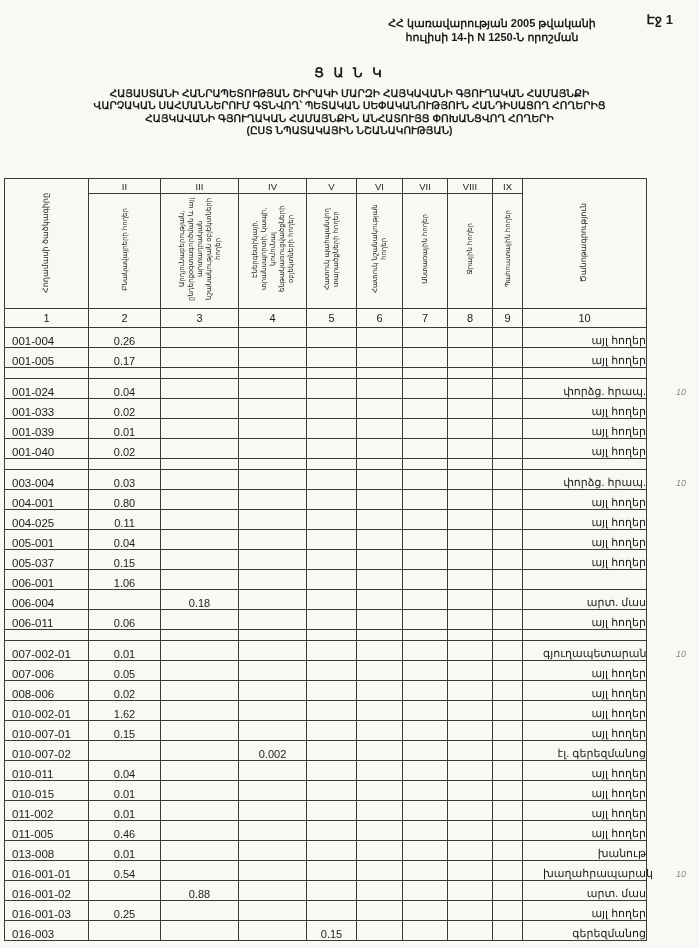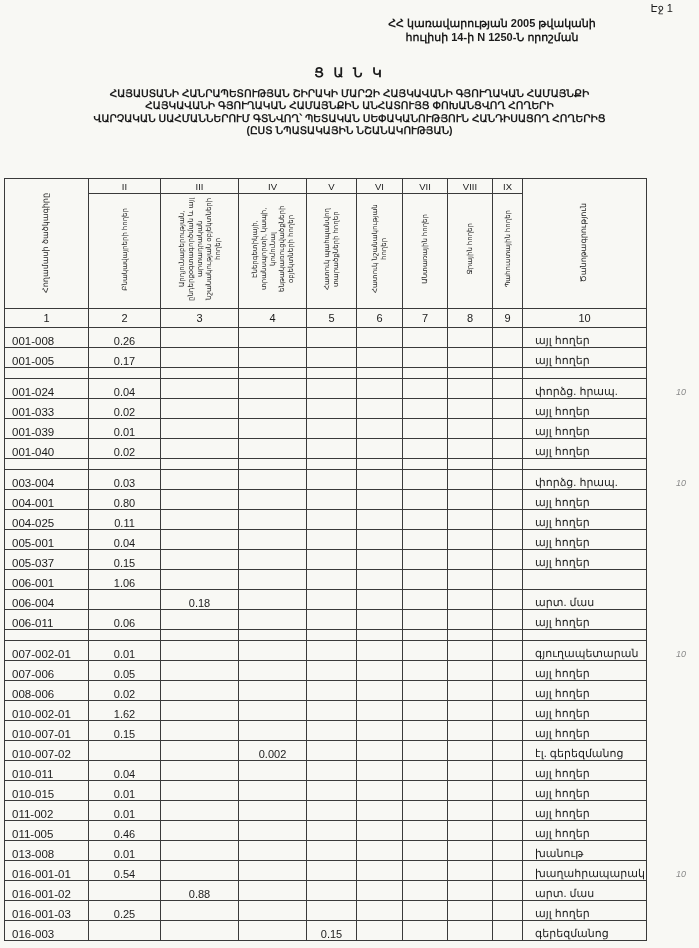--- a/index.html
+++ b/index.html
@@ -8,22 +8,22 @@
 
   .page {
     position:relative;
     width:699px; height:948px;
     background:#f8f8f4;
     color:#1b1b1b;
     overflow:hidden;
   }
 
   .page-ref {
-    position:absolute; top:2px; right:26px;
-    font-size:11px; font-weight:normal;
+    position:absolute; top:12px; right:26px;
+    font-size:13px; font-weight:bold;
   }
 
   .appendix {
     margin:17px 42px 0 auto;
     width:330px;
     text-align:center;
     font-size:11px; font-weight:bold;
     line-height:1.25;
   }
 
@@ -69,21 +69,21 @@
     white-space:normal;
     text-align:center;
     color:#222;
   }
   .head-span .rot { max-height:142px; font-size:8px; }
 
   tbody td { height:20px; font-size:11px; vertical-align:bottom; padding-bottom:1px; }
   tbody td.c1  { text-align:left; padding-left:7px; font-size:11.5px; }
   tbody td.c2, tbody td.c3, tbody td.c4, tbody td.c5,
   tbody td.c6, tbody td.c7, tbody td.c8, tbody td.c9 { text-align:center; }
-  tbody td.c10 { text-align:left; padding-left:12px; position:relative; overflow:visible; }
+  tbody td.c10 { text-align:right; padding-left:20px; position:relative; overflow:visible; }
 
   tr.gap-row td { height:11px; }
 
   .margin-mark {
     position:absolute;
     right:-40px; bottom:1px;
     font-size:9px;
     color:#8a8a8a;
     font-style:italic;
   }
@@ -97,22 +97,22 @@
 
   <div class="appendix">
     <div>ՀՀ կառավարության 2005 թվականի</div>
     <div>հուլիսի 14-ի N 1250-Ն որոշման</div>
   </div>
 
   <div class="doc-title">Ց Ա Ն Կ</div>
 
   <div class="doc-subtitle">
     <div>ՀԱՅԱՍՏԱՆԻ ՀԱՆՐԱՊԵՏՈՒԹՅԱՆ ՇԻՐԱԿԻ ՄԱՐԶԻ ՀԱՅԿԱՎԱՆԻ ԳՅՈՒՂԱԿԱՆ ՀԱՄԱՅՆՔԻ</div>
+    <div>ՎԱՐՉԱԿԱՆ ՍԱՀՄԱՆՆԵՐՈՒՄ ԳՏՆՎՈՂ՝ ՊԵՏԱԿԱՆ ՍԵՓԱԿԱՆՈՒԹՅՈՒՆ ՀԱՆԴԻՍԱՑՈՂ ՀՈՂԵՐԻՑ</div>
     <div>ՀԱՅԿԱՎԱՆԻ ԳՅՈՒՂԱԿԱՆ ՀԱՄԱՅՆՔԻՆ ԱՆՀԱՏՈՒՅՑ ՓՈԽԱՆՑՎՈՂ ՀՈՂԵՐԻ</div>
-    <div>ՎԱՐՉԱԿԱՆ ՍԱՀՄԱՆՆԵՐՈՒՄ ԳՏՆՎՈՂ՝ ՊԵՏԱԿԱՆ ՍԵՓԱԿԱՆՈՒԹՅՈՒՆ ՀԱՆԴԻՍԱՑՈՂ ՀՈՂԵՐԻՑ</div>
     <div>(ԸՍՏ ՆՊԱՏԱԿԱՅԻՆ ՆՇԱՆԱԿՈՒԹՅԱՆ)</div>
   </div>
 
   <table class="land-table">
     <colgroup>
       <col style="width:84px">
         <col style="width:72px">
         <col style="width:78px">
       <col style="width:68px">
         <col style="width:50px">
@@ -157,21 +157,21 @@
         <th>5</th>
         <th>6</th>
         <th>7</th>
         <th>8</th>
         <th>9</th>
         <th>10</th>
       </tr>
     </thead>
     <tbody>
         <tr>
-          <td class="c1">001-008</td>
+          <td class="c1">001-004</td>
           <td class="c2">0.26</td>
           <td class="c3"></td>
           <td class="c4"></td>
           <td class="c5"></td>
           <td class="c6"></td>
           <td class="c7"></td>
           <td class="c8"></td>
           <td class="c9"></td>
           <td class="c10">այլ հողեր</td>
         </tr>

